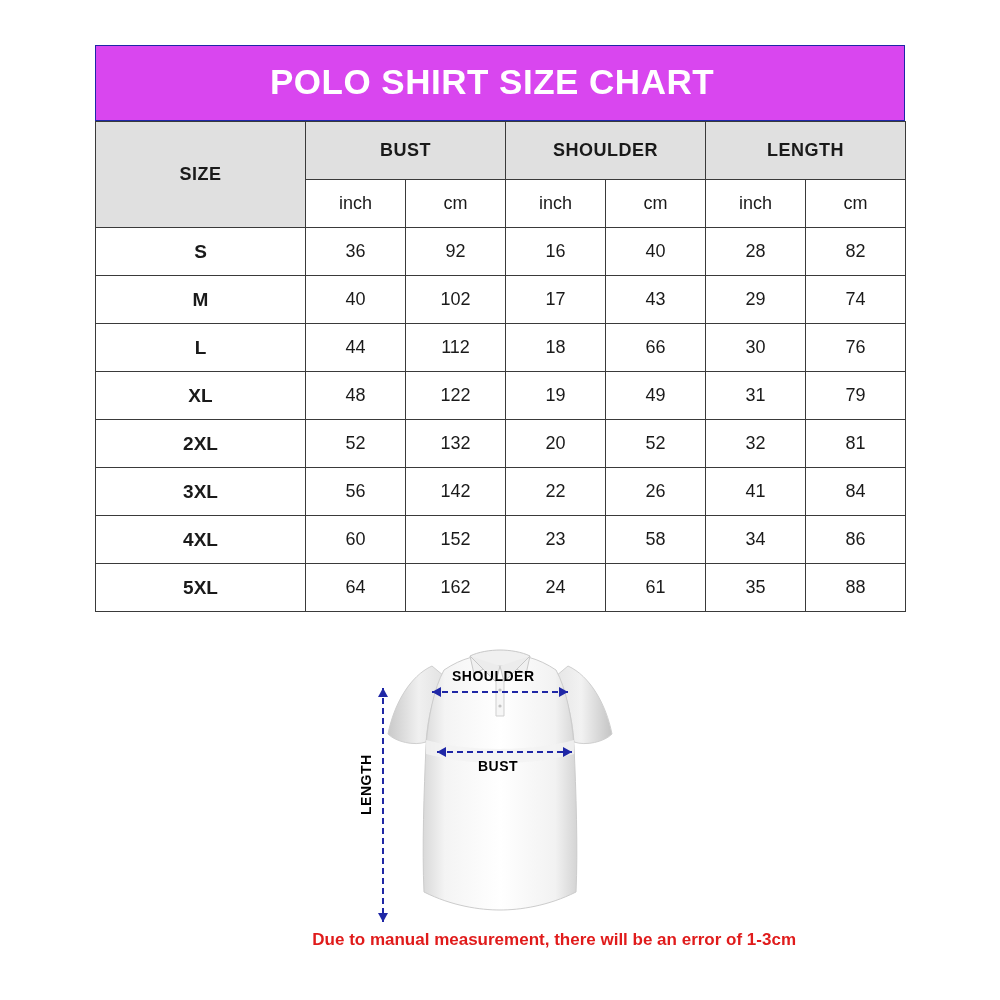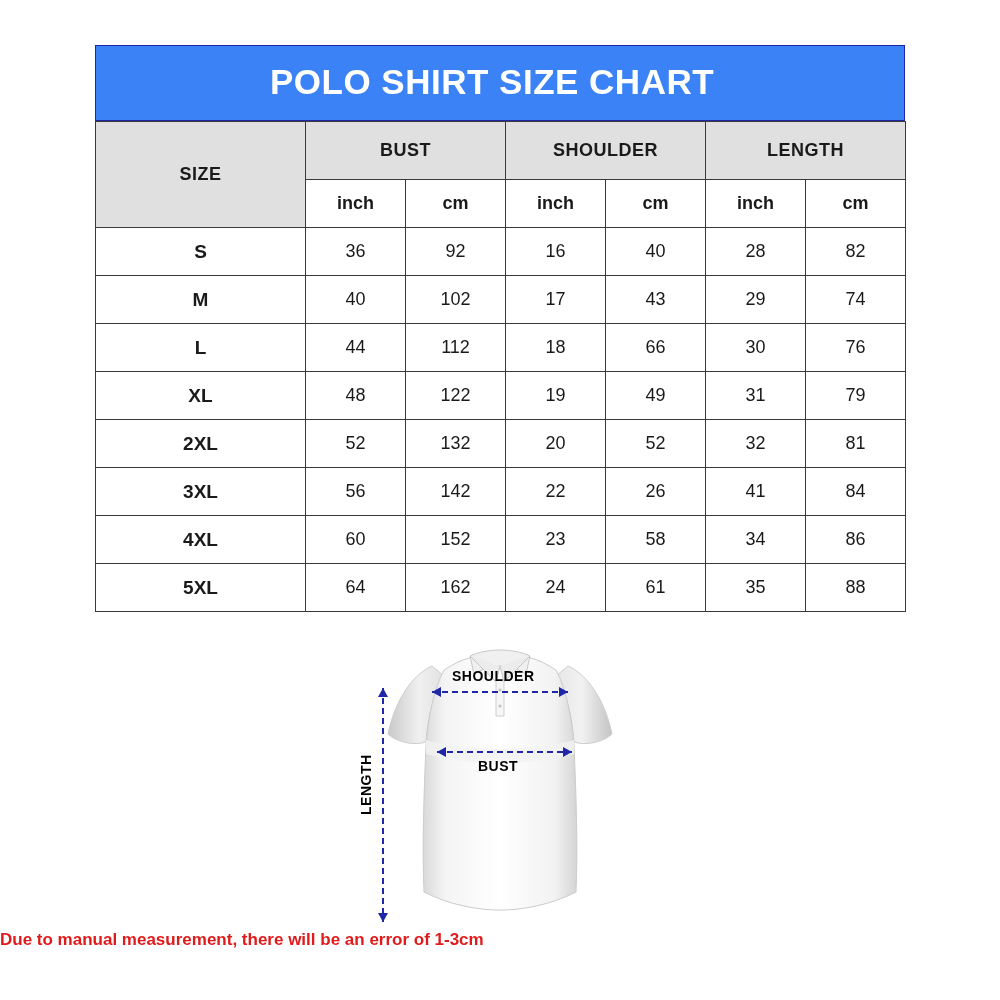--- a/index.html
+++ b/index.html
@@ -17,21 +17,21 @@
   }
 
   .chart-wrap {
     position: absolute;
     left: 95px;
     top: 45px;
     width: 810px;
   }
 
   .chart-title {
-    background: #3b82f6;
+    background: #d946ef;
     color: #ffffff;
     text-align: center;
     font-size: 35px;
     font-weight: bold;
     letter-spacing: 0.5px;
     padding: 16px 16px 18px 0;
     border: 1px solid #1f27a6;
     box-sizing: border-box;
   }
 
@@ -50,21 +50,21 @@
 
   .head-row th {
     background: #e0e0e0;
     font-weight: bold;
     font-size: 19px;
     height: 58px;
     letter-spacing: 0.5px;
   }
   .unit-row td {
     background: #ffffff;
-    font-weight: bold;
+    font-weight: normal;
     font-size: 18px;
     height: 48px;
   }
 
   .data-row td {
     height: 48px;
     font-size: 19px;
   }
   .data-row td.size-cell {
     font-weight: bold;
@@ -105,21 +105,21 @@
     transform: rotate(-90deg);
     transform-origin: left top;
     white-space: nowrap;
   }
 
   .note {
     position: absolute;
     left: 0;
     top: 930px;
     width: 796px;
-    text-align: left;
+    text-align: right;
     color: #e01b1b;
     font-size: 17px;
     font-weight: bold;
   }
 </style>
 </head>
 <body>
 
 <div class="chart-wrap">
 

